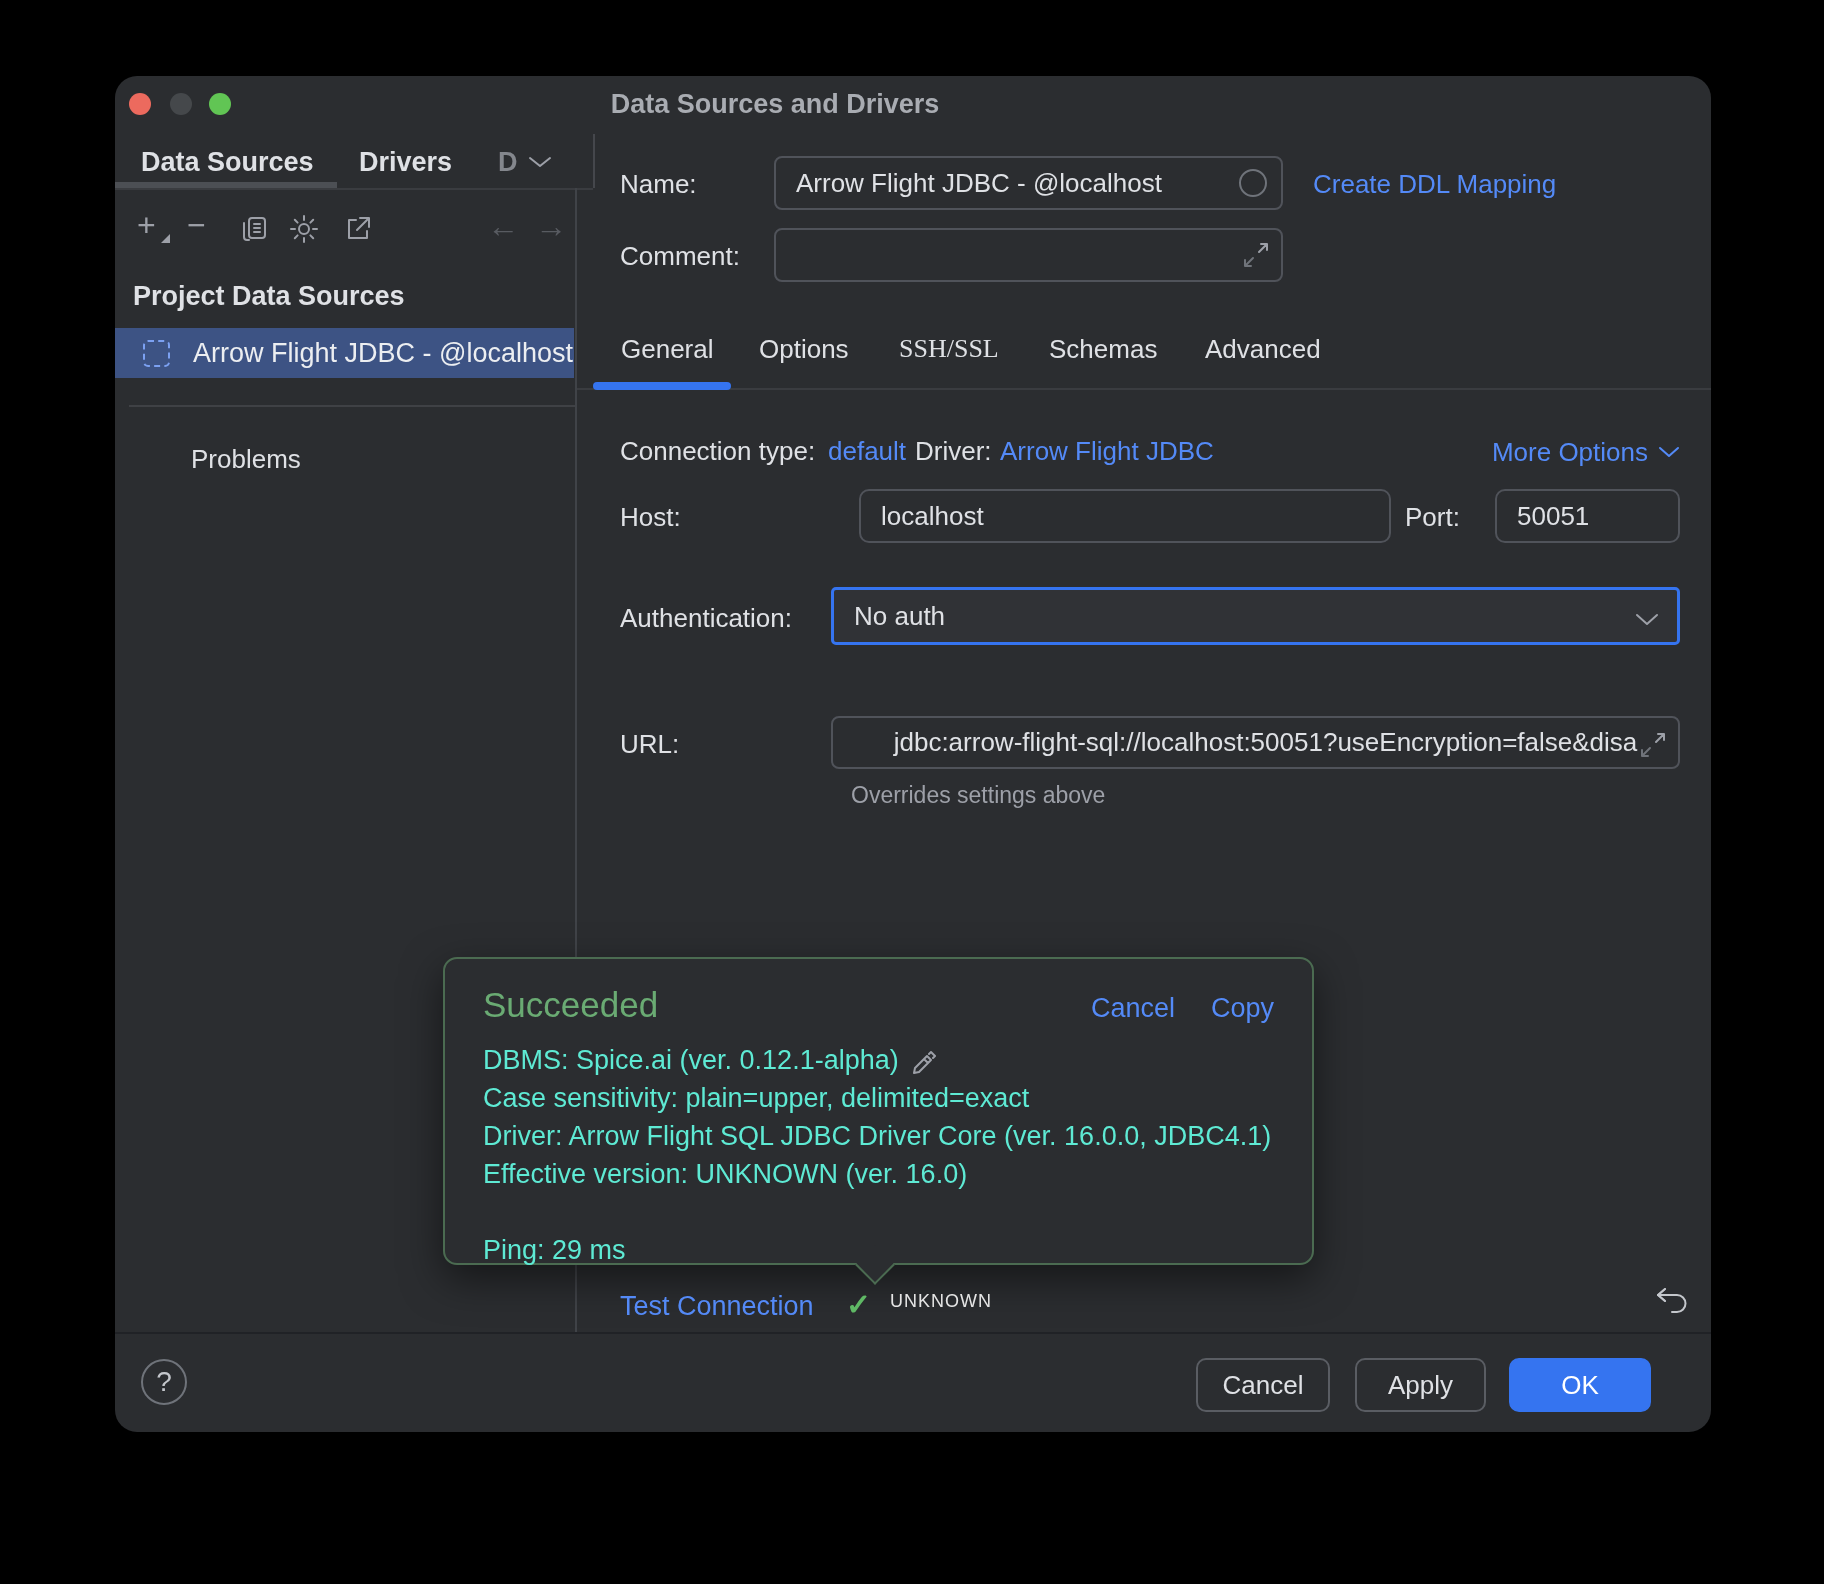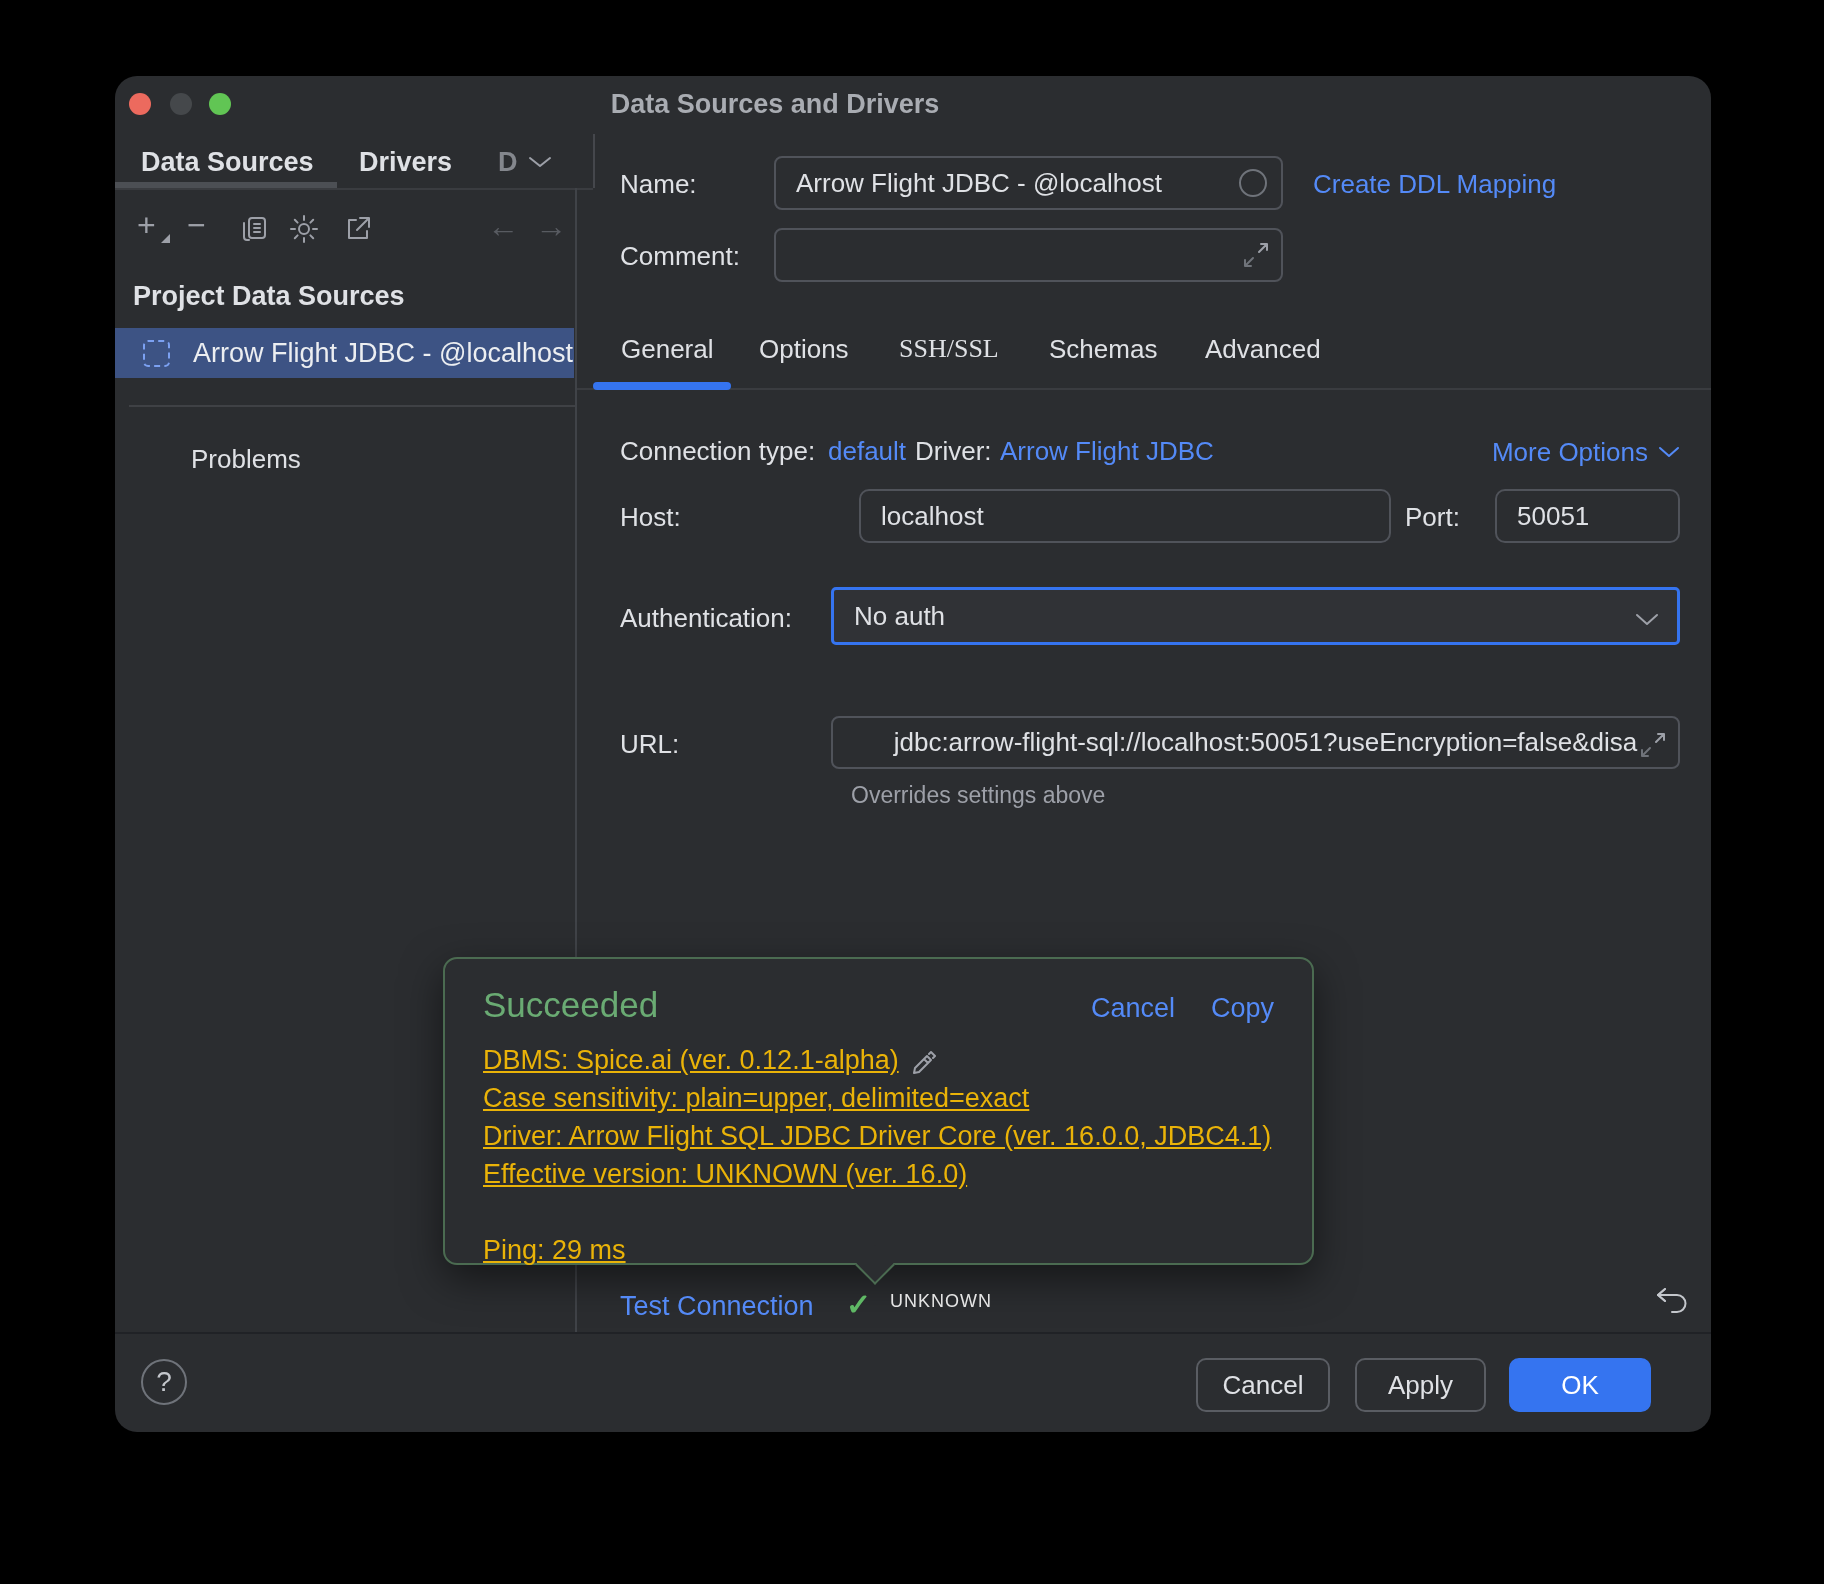--- a/index.html
+++ b/index.html
@@ -65,21 +65,21 @@
   .url-box  { left:716px; top:640px; width:849px; height:53px;justify-content:center; }
   .note { left:736px; top:706px; font-size:23px; color:#9da0a8; }
 
   
   .popup { left:328px; top:881px; width:871px; height:308px; background:#2b2d30;
            border:2px solid #4b6b51; border-radius:14px;
            box-shadow:0 14px 40px rgba(0,0,0,.5); padding:26px 38px 0 38px; }
   .popup-head { display:flex; align-items:baseline; }
   .popup-status { color:#6aab73; font-size:35px; flex:1; }
   .popup-link { font-size:27px; margin-left:36px; }
-  .popup-body { margin-top:16px; font-size:27px; line-height:38px; color:#eab308;text-decoration:underline; }
+  .popup-body { margin-top:16px; font-size:27px; line-height:38px; color:#5eead4; }
   .pline { display:flex; align-items:center; gap:10px; white-space:nowrap; }
   .popup-ping { margin-top:38px; }
   .notch { position:absolute; left:416px; bottom:-16px; width:28px; height:28px;
            background:#2b2d30; transform:rotate(45deg);
            border-right:2px solid #4b6b51; border-bottom:2px solid #4b6b51; }
 
   
   .test-link { left:505px; top:1215px; font-size:27px; }
   .test-check { left:731px; top:1211px; color:#5fb865; font-size:30px; font-weight:bold; }
   .test-result { left:775px; top:1215px; font-size:18px; color:#e5e5e5; letter-spacing:1px; }

